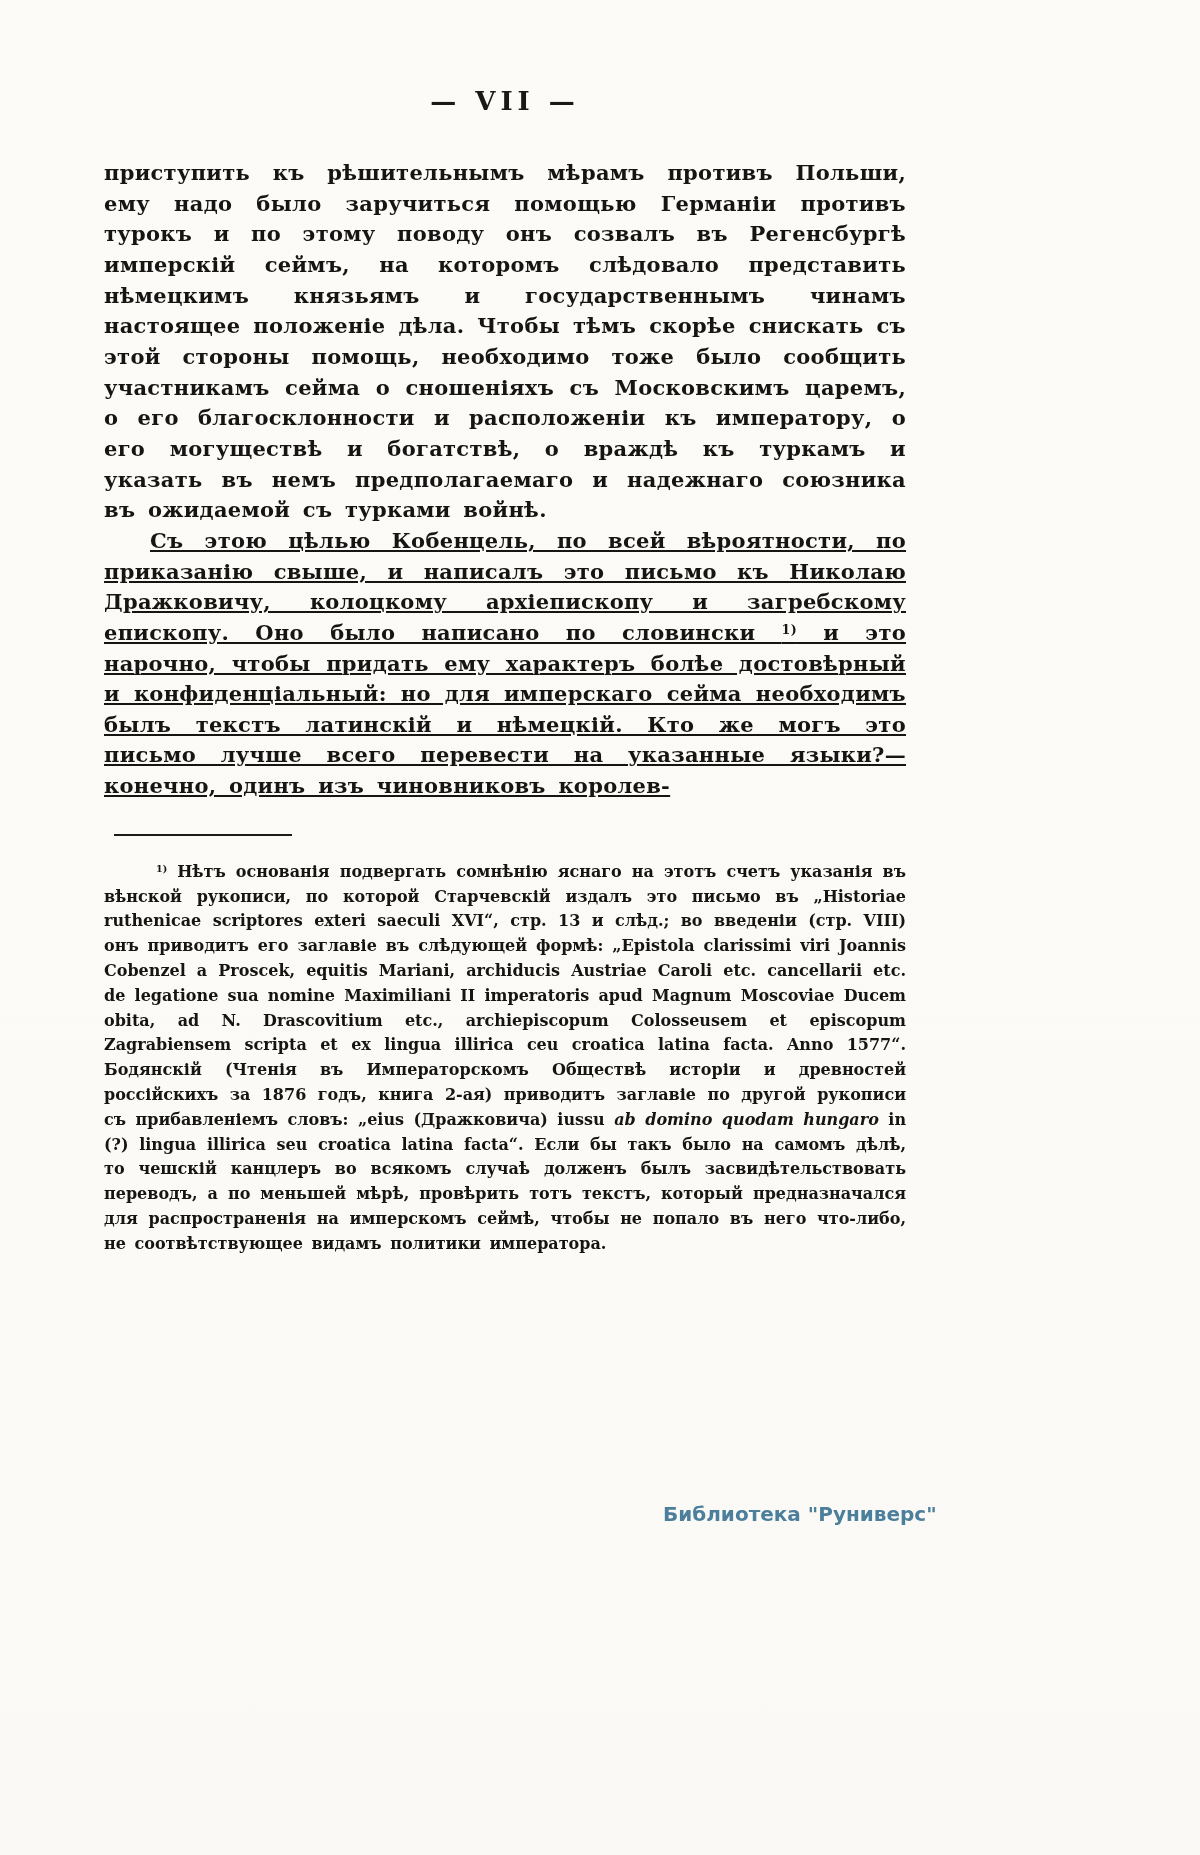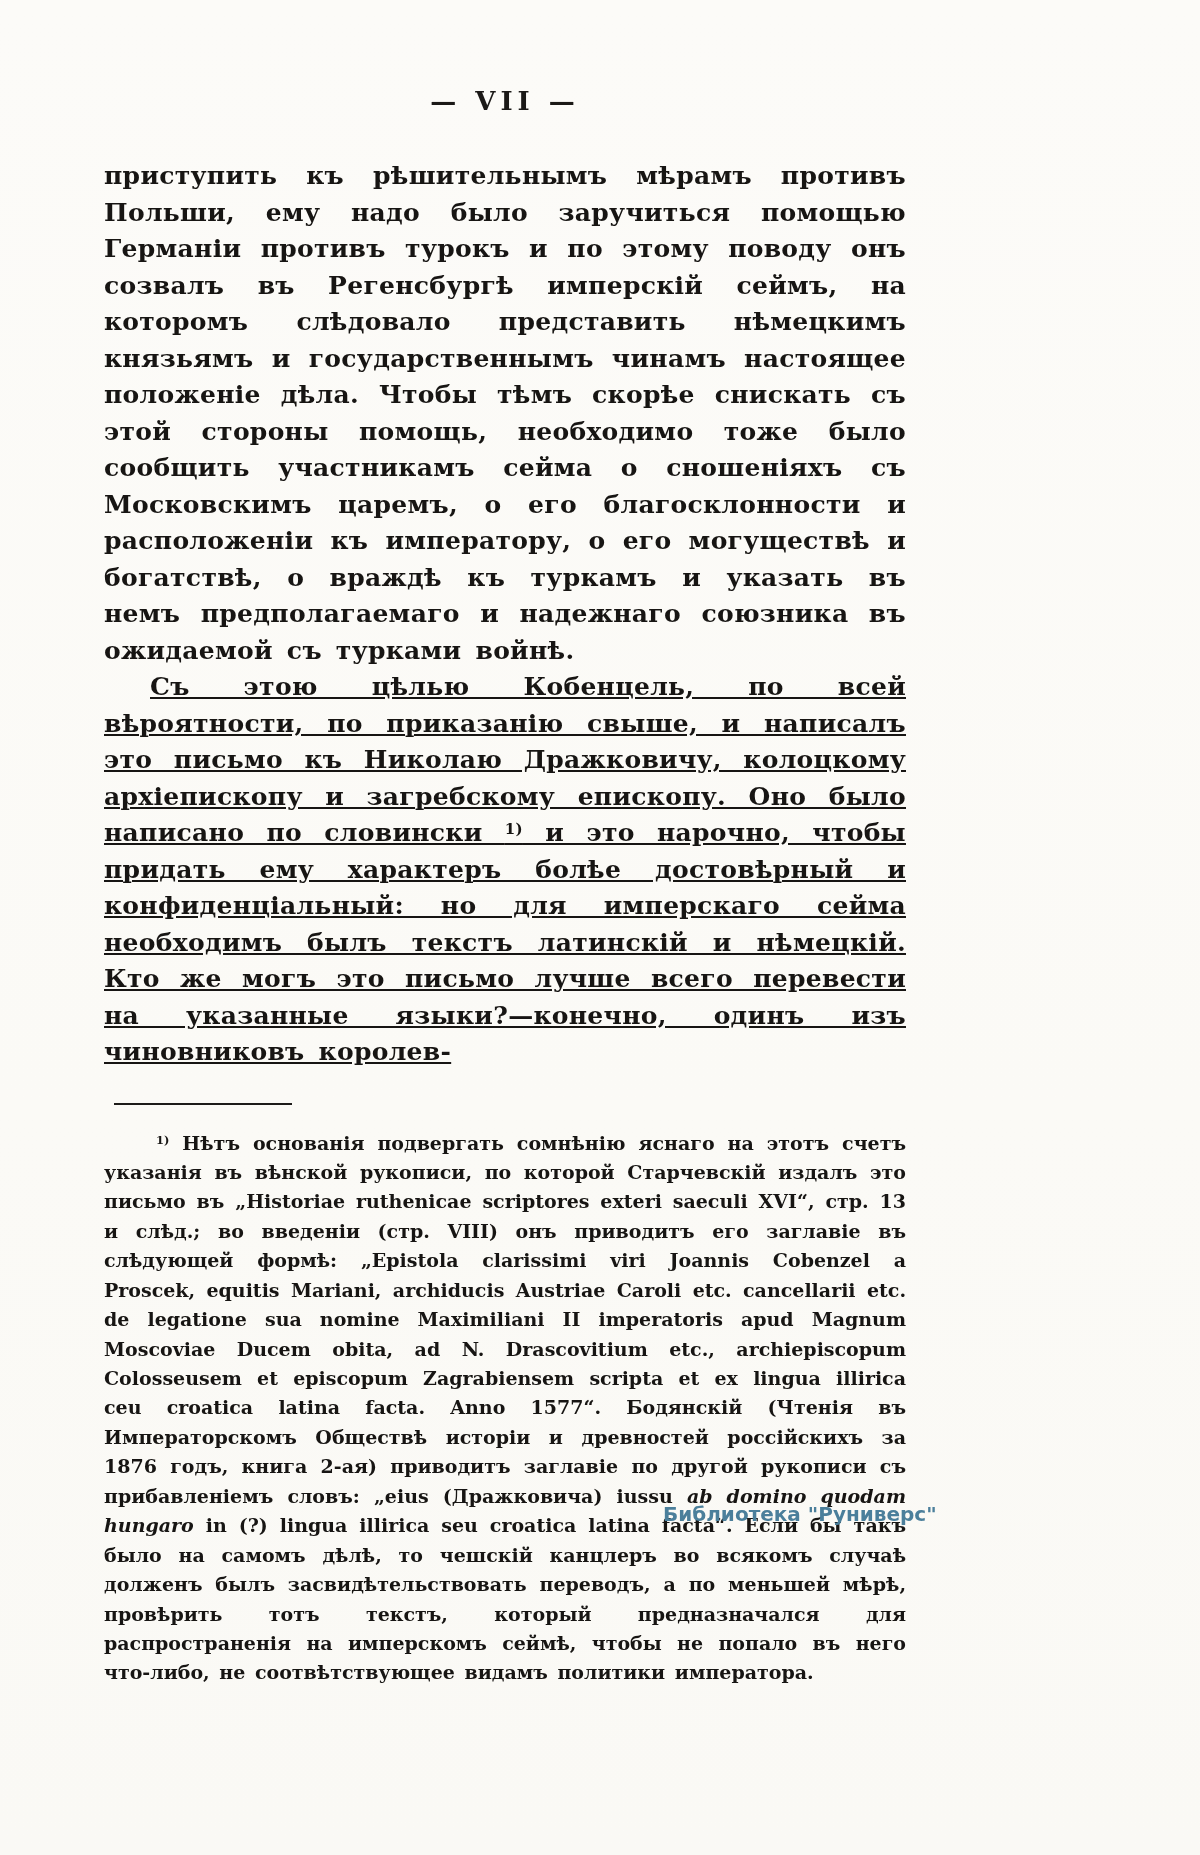--- a/index.html
+++ b/index.html
@@ -26,21 +26,21 @@
   }
   .page-number {
     text-align: center;
     font-weight: 700;
     font-size: 26px;
     letter-spacing: 5px;
     margin-bottom: 42px;
     color: #1b1917;
   }
   .main-text {
-    font-size: 25px;
+    font-size: 21px;
     font-weight: 700;
     line-height: 1.46;
     text-align: justify;
     word-spacing: 5px;
     letter-spacing: 0.3px;
   }
   .main-text p { margin: 0; }
   .main-text p.indent { text-indent: 46px; text-decoration: underline; }
   sup.ref {
     font-size: 60%;
@@ -50,21 +50,21 @@
     vertical-align: baseline;
   }
   .footnote-sep {
     border: none;
     border-top: 2px solid #1d1b19;
     width: 178px;
     margin: 32px 0 24px 10px;
     height: 0;
   }
   .footnote {
-    font-size: 19px;
+    font-size: 16px;
     font-weight: 700;
     line-height: 1.55;
     text-align: justify;
     word-spacing: 3px;
     text-indent: 52px;
   }
   .footnote i { font-style: italic; }
   .watermark {
     position: absolute;
     left: 663px;

